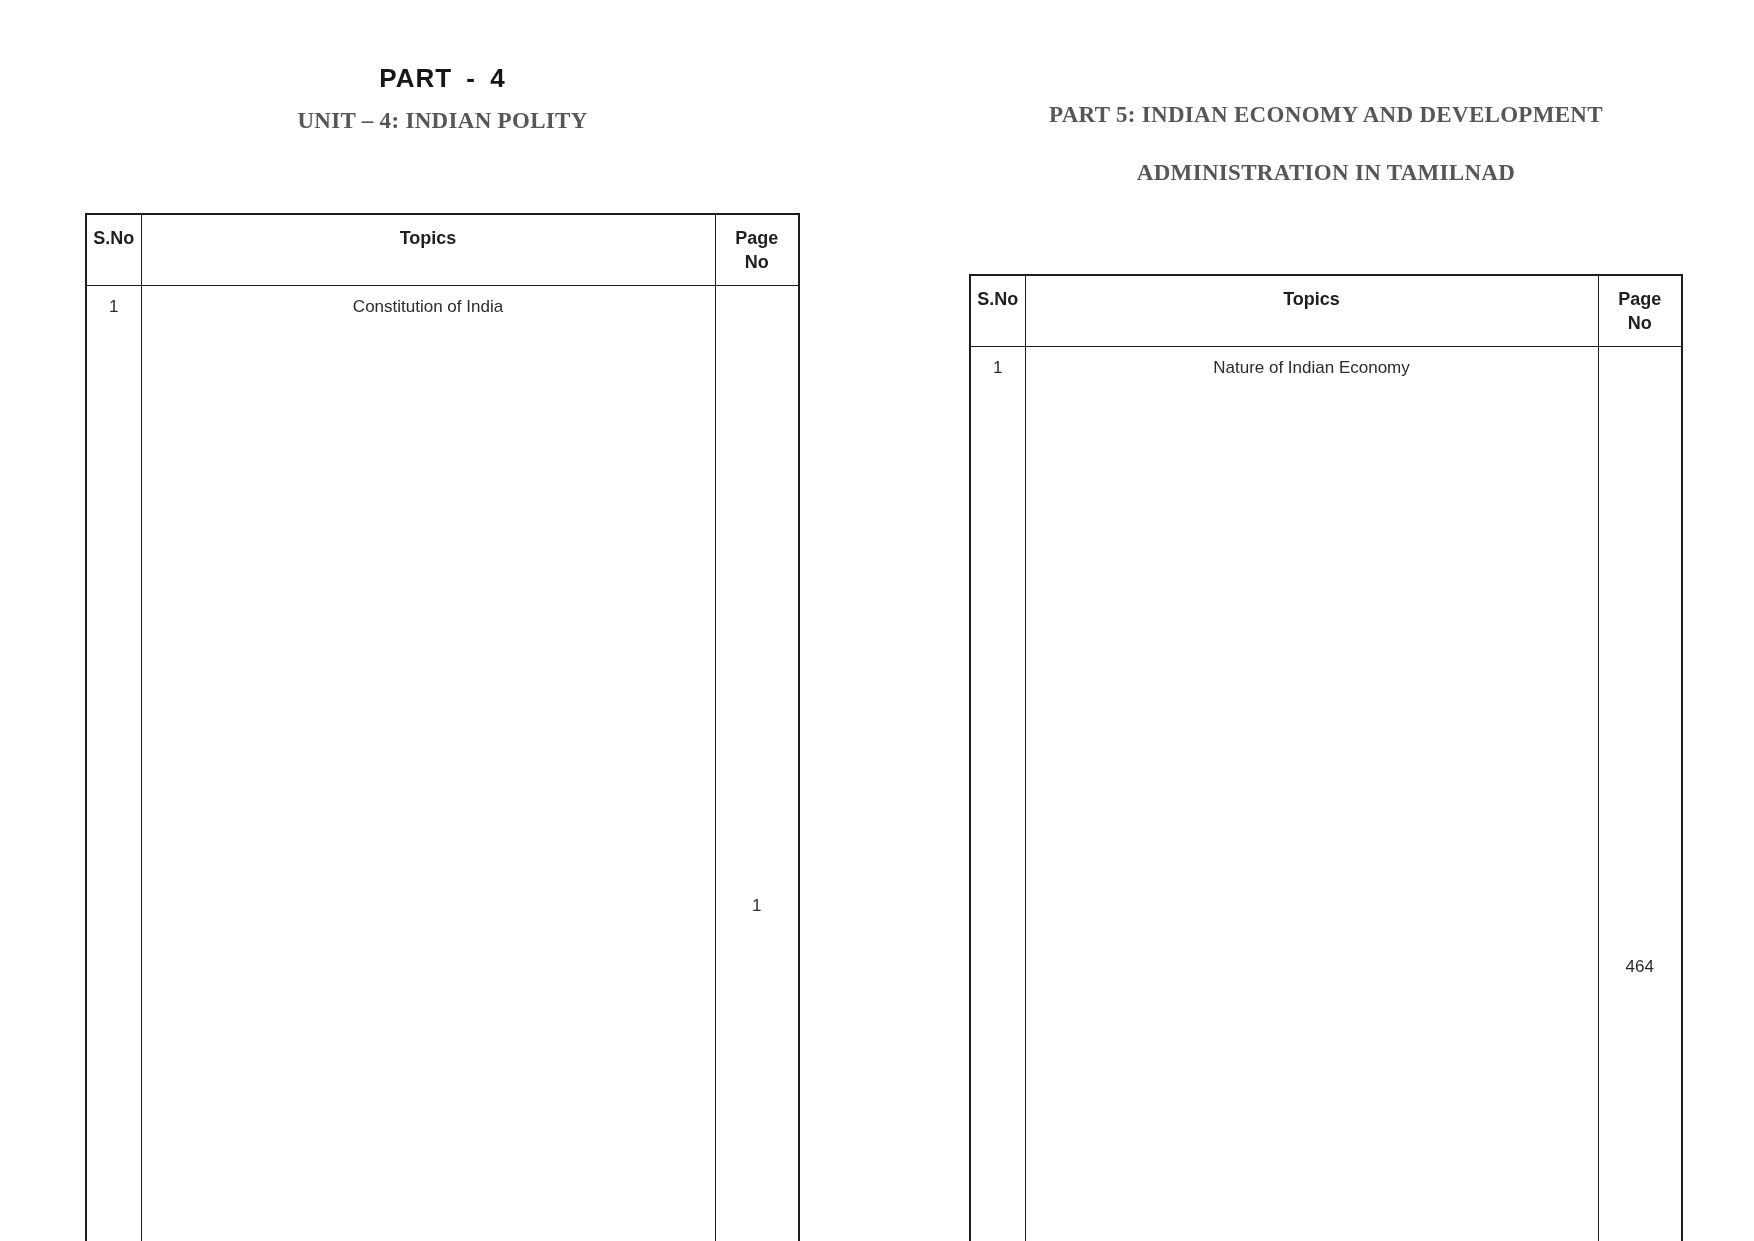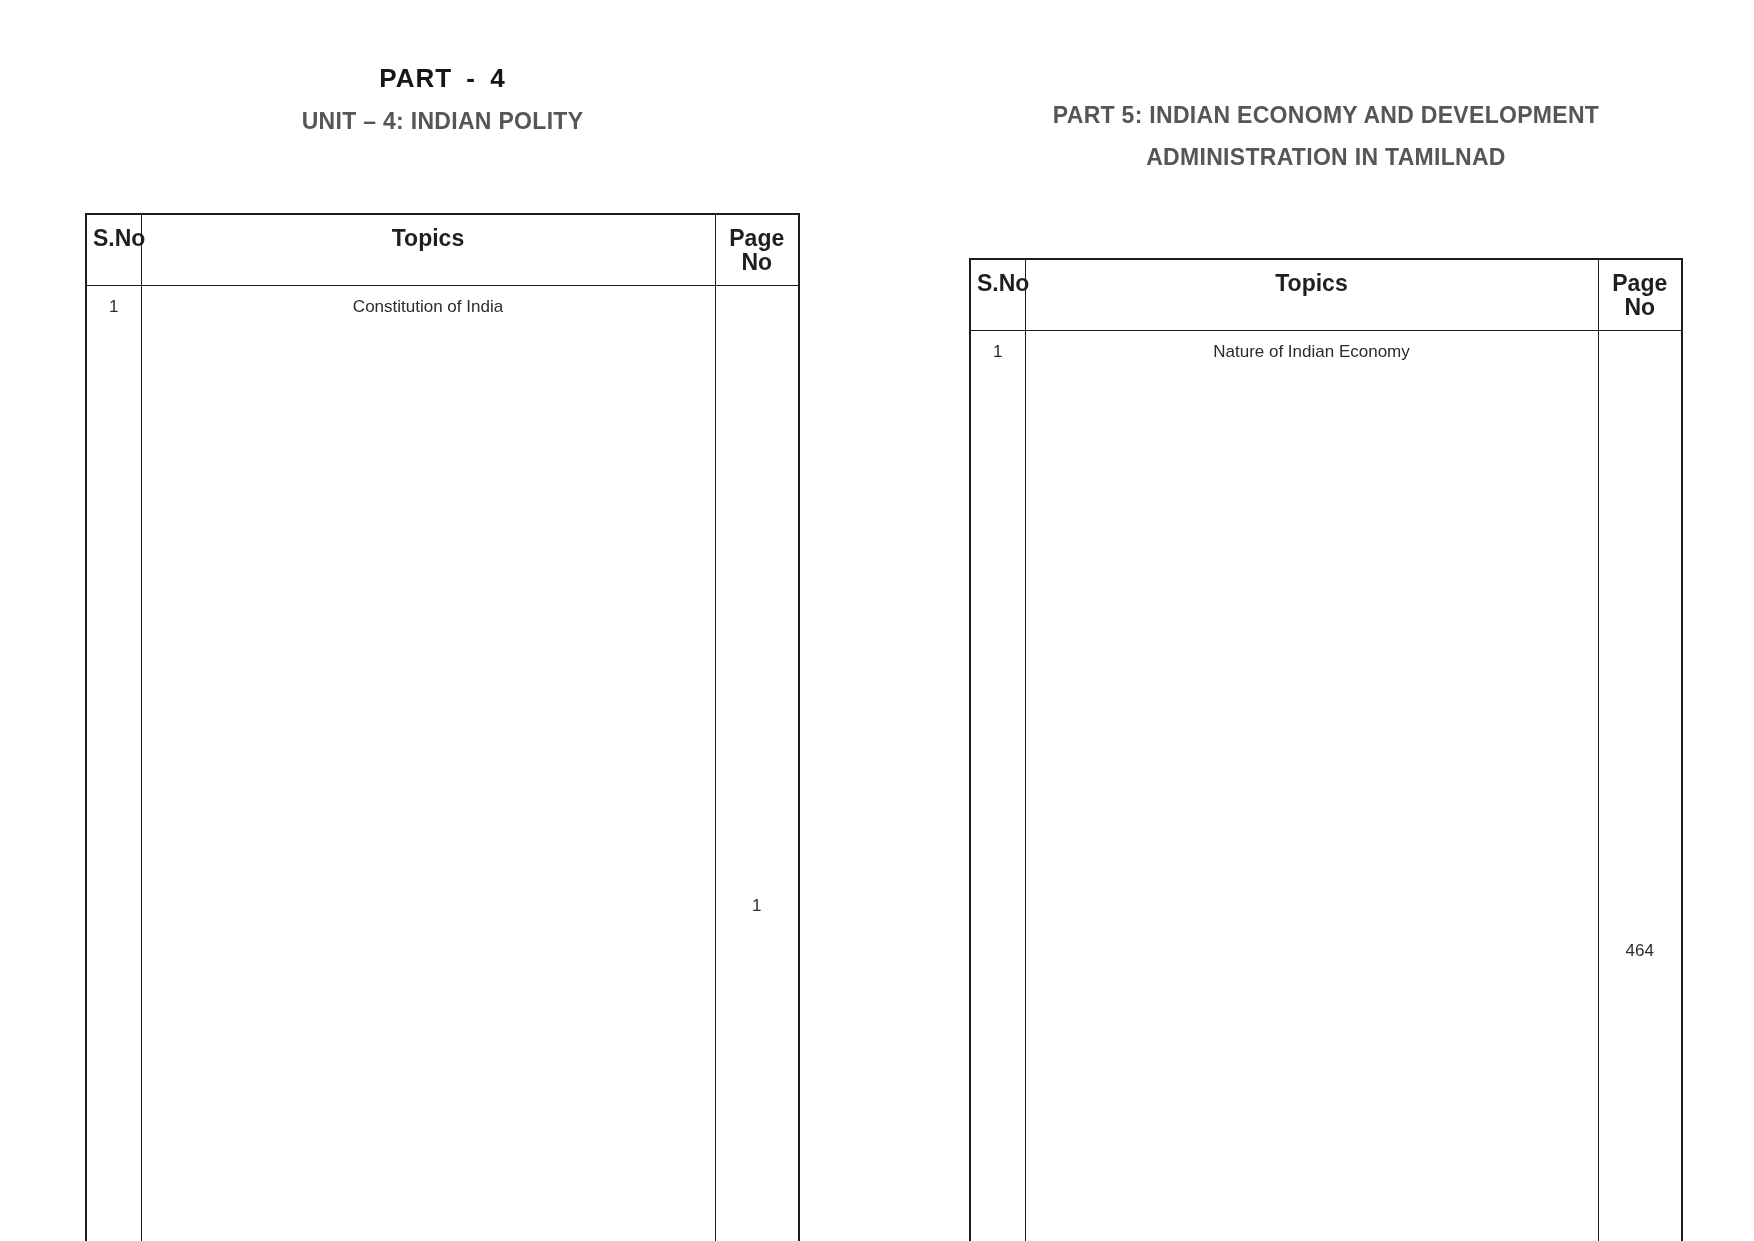--- a/index.html
+++ b/index.html
@@ -16,38 +16,38 @@
   .left-col  { left: 85px;  top: 62px;  width: 715px; }
   .right-col { left: 969px; top: 100px; width: 714px; }
 
   .part-title {
     font-size: 26px; font-weight: 700; text-align: center;
     color: #161616; letter-spacing: 1px; word-spacing: 6px;
     line-height: 32px;
   }
   .unit-title {
     font-size: 23px; font-weight: 700; text-align: center;
-    color: #565658; letter-spacing: 0.3px; line-height: 30px;
+    color: #565658; letter-spacing: 0.3px; line-height: 30px; font-family: Liberation Serif, serif;
   }
   .left-col .unit-title { margin-top: 12px; }
-  .right-col .unit-title + .unit-title { margin-top: 12px; }
+  .right-col .unit-title + .unit-title { margin-top: 28px; }
   .left-col table { margin-top: 77px; }
   .right-col table { margin-top: 86px; }
 
   table {
     border-collapse: collapse;
     width: 100%;
     table-layout: fixed;
     border: 2px solid #1c1c1c;
   }
   col.c-sno  { width: 55px; }
   col.c-page { width: 84px; }
   th, td { border: 1.6px solid #1c1c1c; }
   th {
-    font-size: 23px; font-weight: 700; color: #1f1f1f;
+    font-size: 18px; font-weight: 700; color: #1f1f1f;
     text-align: center; vertical-align: top;
     padding: 11px 6px; line-height: 24px;
   }
   td {
     font-size: 17px; color: #2b2b2b;
     text-align: center;
     padding: 9px 8px; line-height: 24px;
   }
   td.sno   { vertical-align: top; }
   td.topic { vertical-align: top; }

